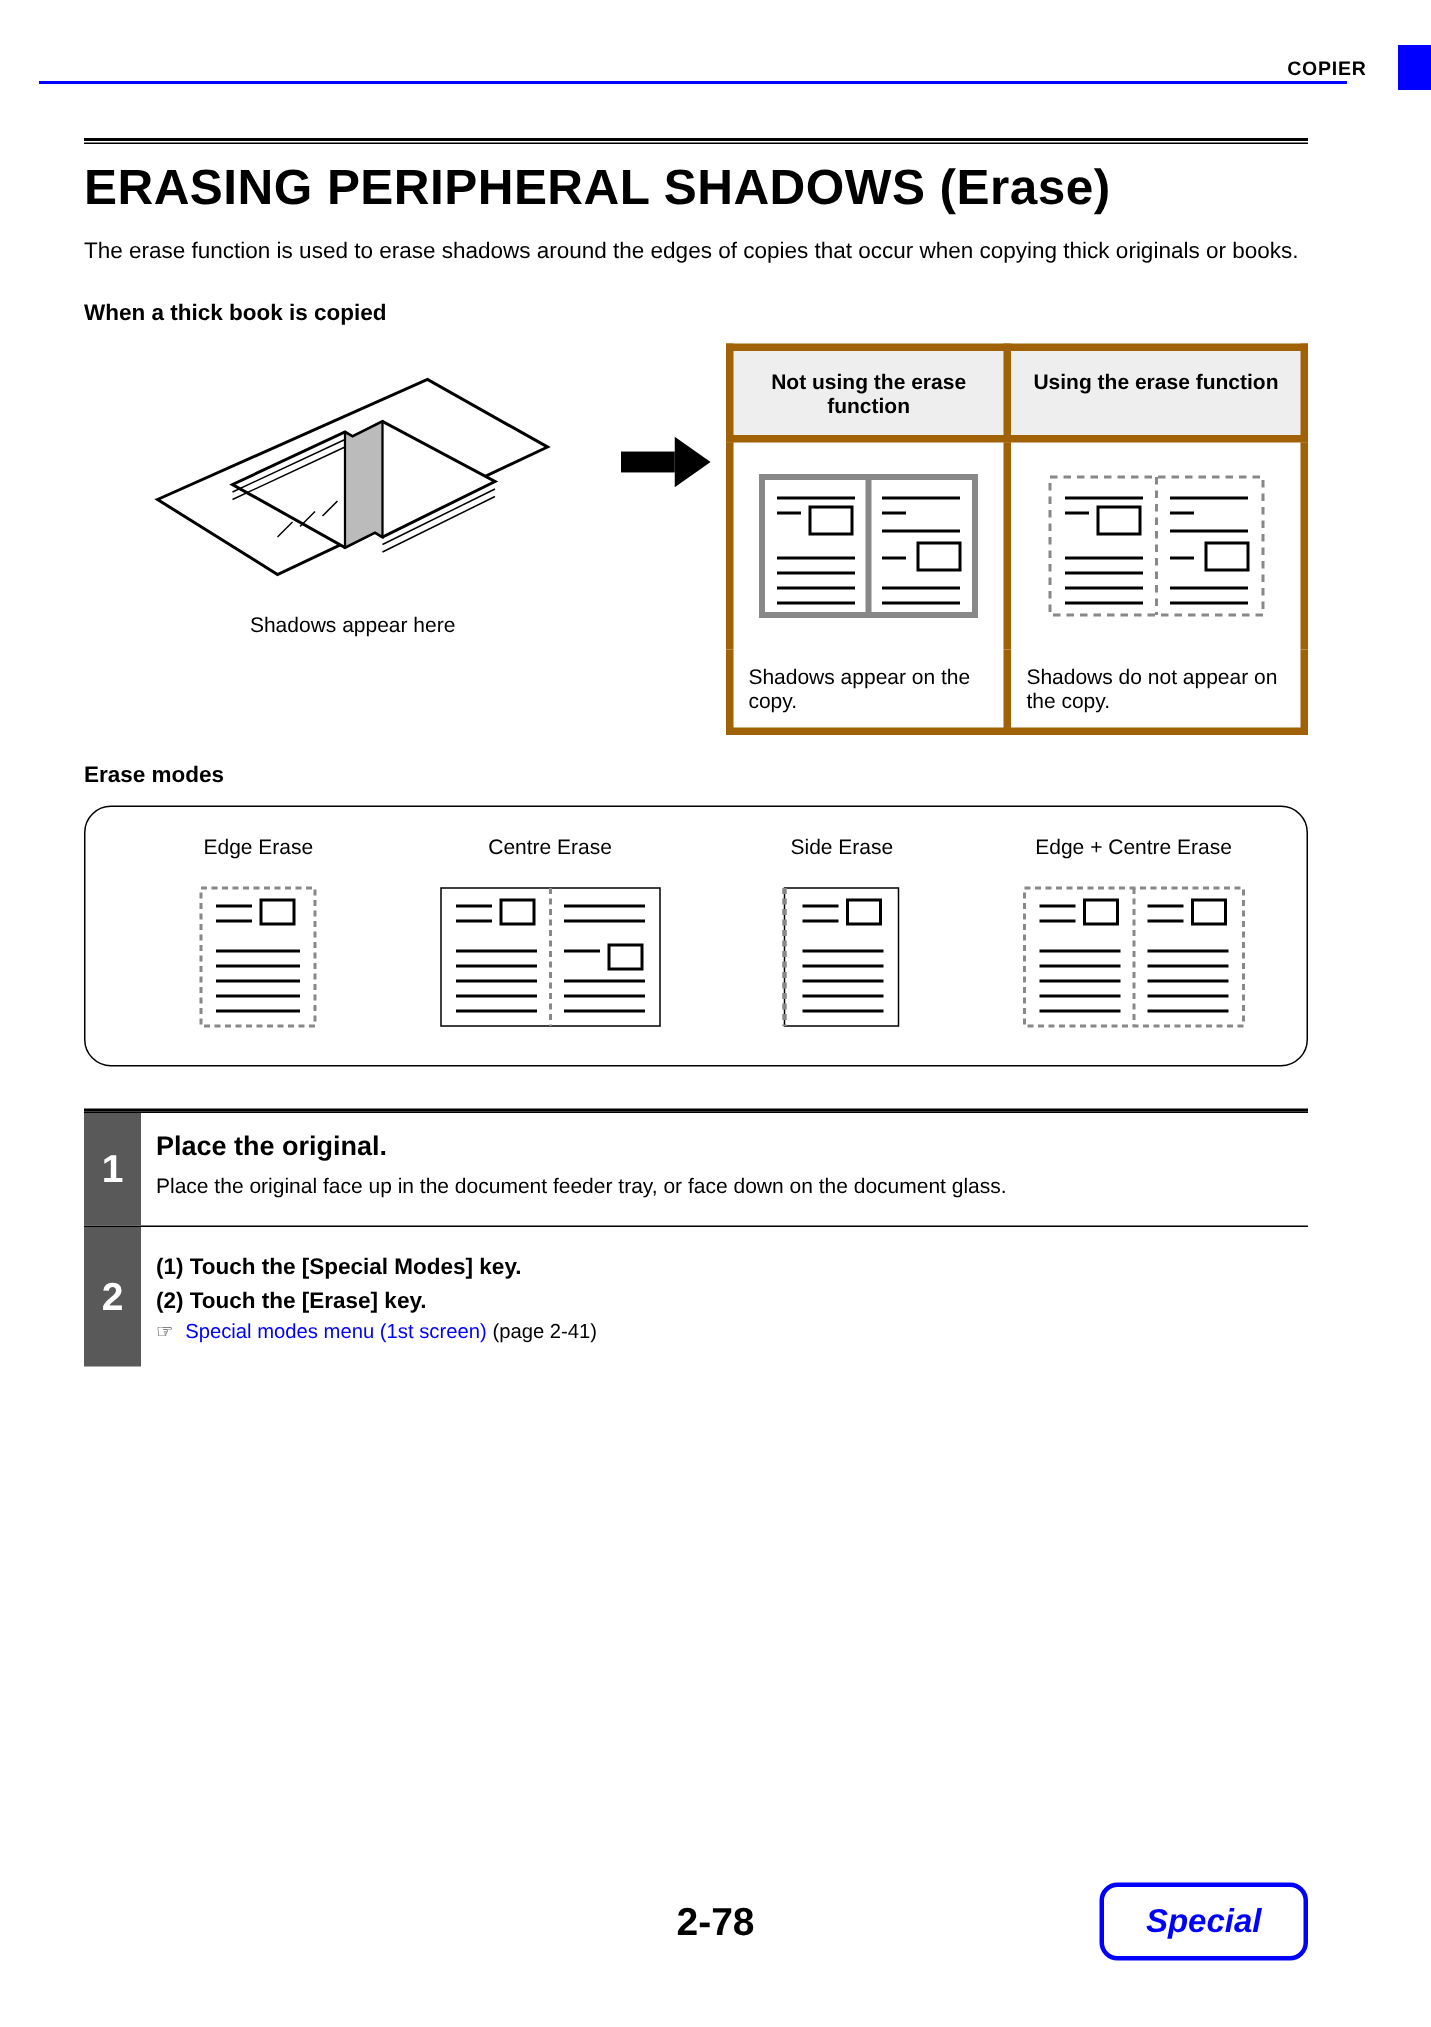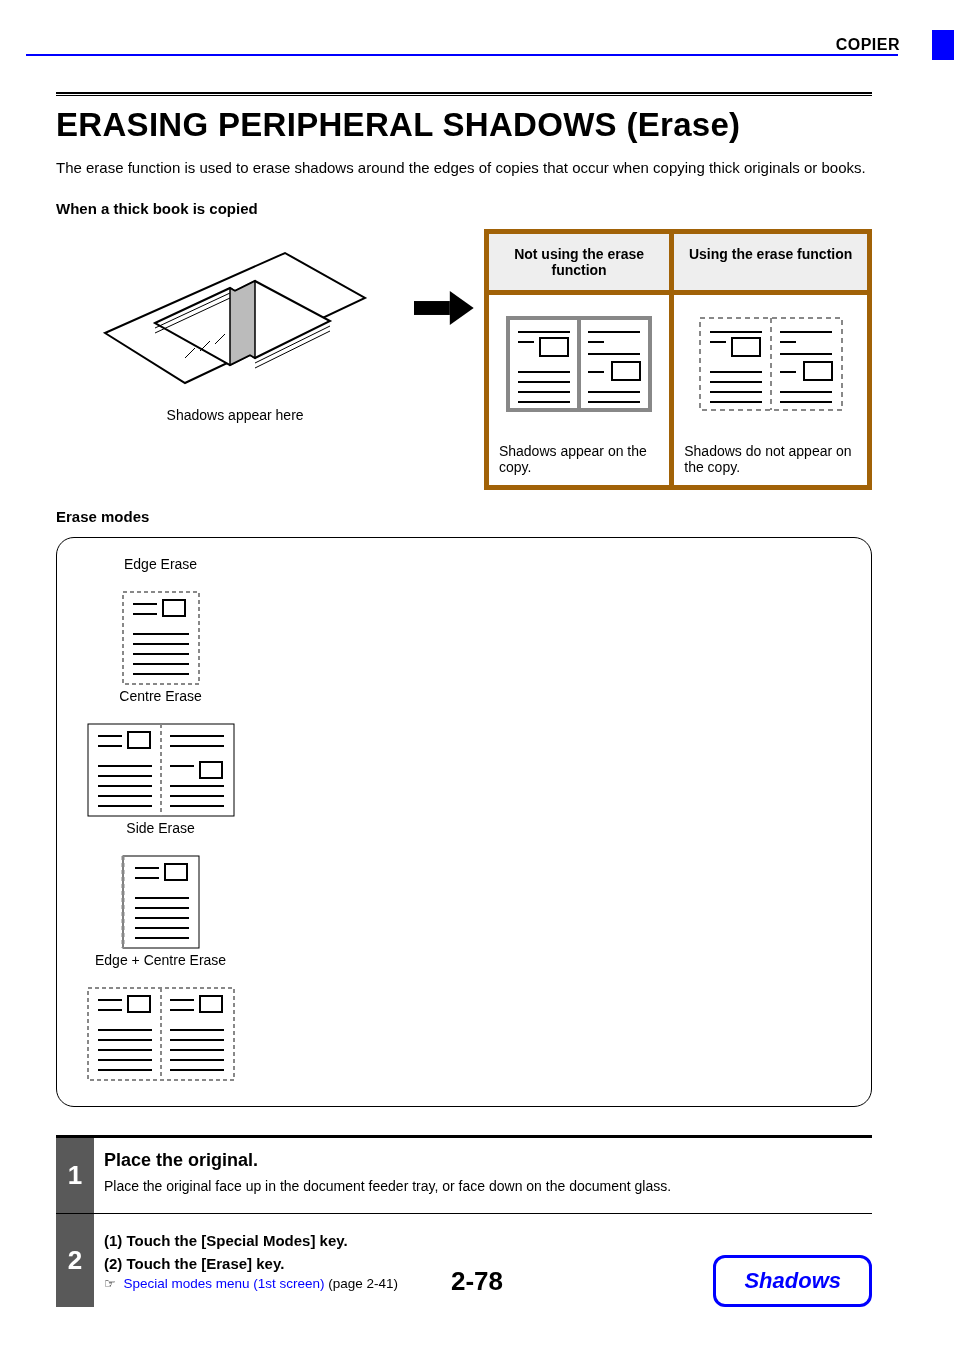--- a/index.html
+++ b/index.html
@@ -1,18 +1,18 @@
 <!DOCTYPE html>
 <html><head>
 <meta charset="utf-8">
 <style>
   * { box-sizing: border-box; margin: 0; padding: 0; }
   body { font-family: Arial, Helvetica, sans-serif; background: #fff; width: 954px; height: 1351px; position: relative; }
   .topbar { position: absolute; top: 30px; right: 0; display: flex; align-items: center; }
-  .section-name { font-weight: bold; font-size: 16px; letter-spacing: 0.5px; margin-right: 32px; }
+  .section-name { font-weight: bold; font-size: 13px; letter-spacing: 0.5px; margin-right: 21px; }
   .blue-tab { width: 22px; height: 30px; background: #0000ff; }
   .blue-rule { position: absolute; top: 54px; left: 26px; right: 56px; height: 2px; background: #0000ff; }
   .content { position: absolute; top: 92px; left: 56px; right: 82px; }
   .double-rule { height: 4px; border-top: 2px solid #000; border-bottom: 1px solid #000; margin-bottom: 10px; }
   .title { font-size: 33px; font-weight: bold; letter-spacing: 0.3px; margin-bottom: 14px; }
   .intro { font-size: 15px; line-height: 1.35; margin-bottom: 22px; }
   .subhead { font-size: 15px; font-weight: bold; margin-bottom: 12px; }
 
   .compare-row { display: flex; align-items: flex-start; margin-bottom: 18px; }
   .book-box { width: 360px; text-align: center; }
@@ -20,21 +20,21 @@
   .shadow-caption { font-size: 14px; margin-top: 6px; }
   .arrow-svg { margin: 62px 10px 0 0; }
 
   .compare-table { border-collapse: collapse; width: 390px; margin-left: auto; }
   .compare-table th, .compare-table td { border: 5px solid #a16207; padding: 10px 10px; font-size: 14px; text-align: left; vertical-align: top; }
   .compare-table th { background: #eee; font-weight: bold; text-align: center; font-size: 14px; padding: 12px 8px; }
   .mini-fig { height: 118px; display: flex; align-items: center; justify-content: center; }
   .caption-cell { border-top: none !important; padding-top: 4px; }
 
   .modes-wrap { margin-top: 8px; }
-  .modes-box { border: 1px solid #000; border-radius: 18px; padding: 18px 18px 22px; margin-top: 10px; display: flex; justify-content: space-around; text-align: center; flex-direction: column; }
+  .modes-box { border: 1px solid #000; border-radius: 18px; padding: 18px 18px 22px; margin-top: 10px; display: flex; justify-content: space-around; text-align: center; }
   .mode-col { width: 22%; font-size: 14px; }
   .mode-label { margin-bottom: 16px; }
   .mode-fig { height: 100px; display: flex; align-items: center; justify-content: center; }
 
   .steps-rule { border-top: 2px solid #000; margin-top: 28px; }
   .step { display: flex; border-top: 1px solid #000; }
   .step:first-child { border-top: none; }
   .step-num { width: 38px; background: #595959; color: #fff; font-size: 26px; font-weight: bold; display: flex; align-items: center; justify-content: center; flex-shrink: 0; }
   .step-body { padding: 12px 8px 16px 10px; }
   .step-title { font-size: 18px; font-weight: bold; margin-bottom: 6px; }
@@ -268,13 +268,13 @@
         <span class="pointer">☞</span>
         <a href="#">Special modes menu (1st screen)</a>
         <span class="pageref">(page 2-41)</span>
       </div>
     </div>
   </div>
 
 </div>
 
 <div class="page-num">2-78</div>
-<button class="contents-btn">Shadows</button>
+<button class="contents-btn">Special</button>
 
 </body></html>

